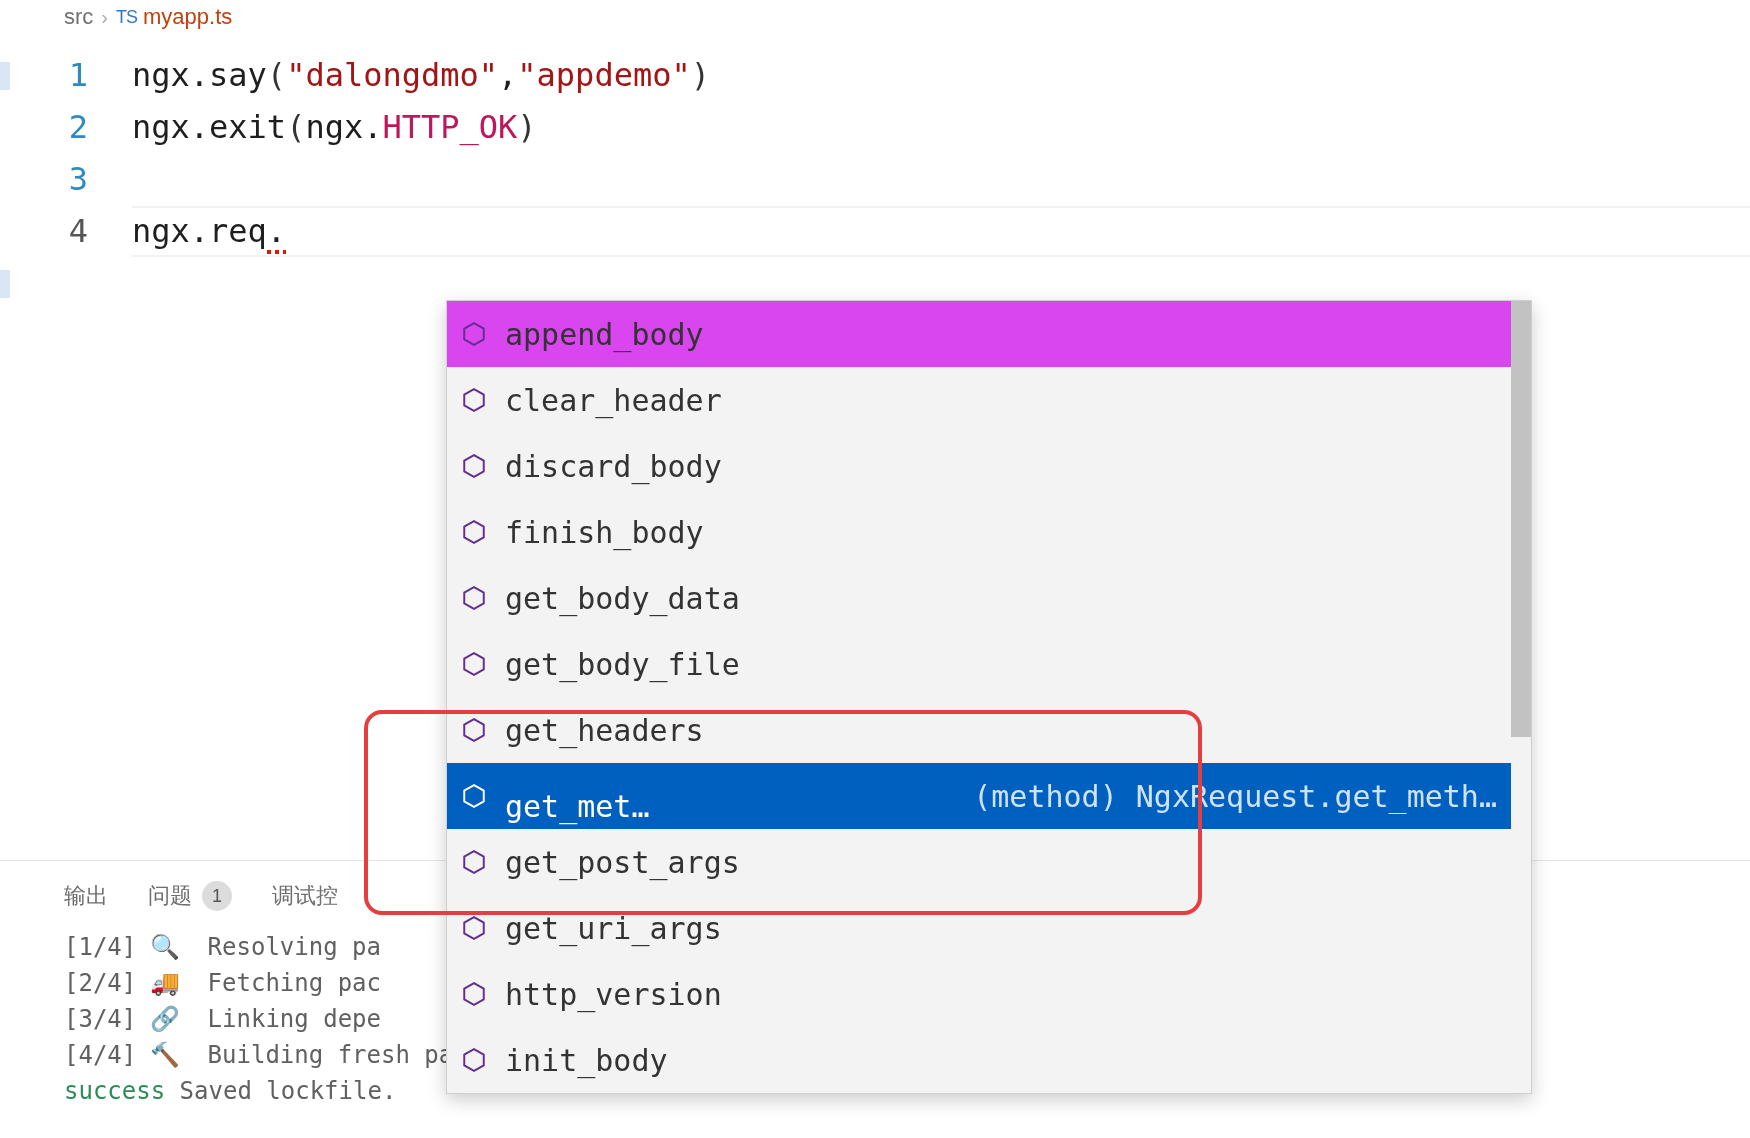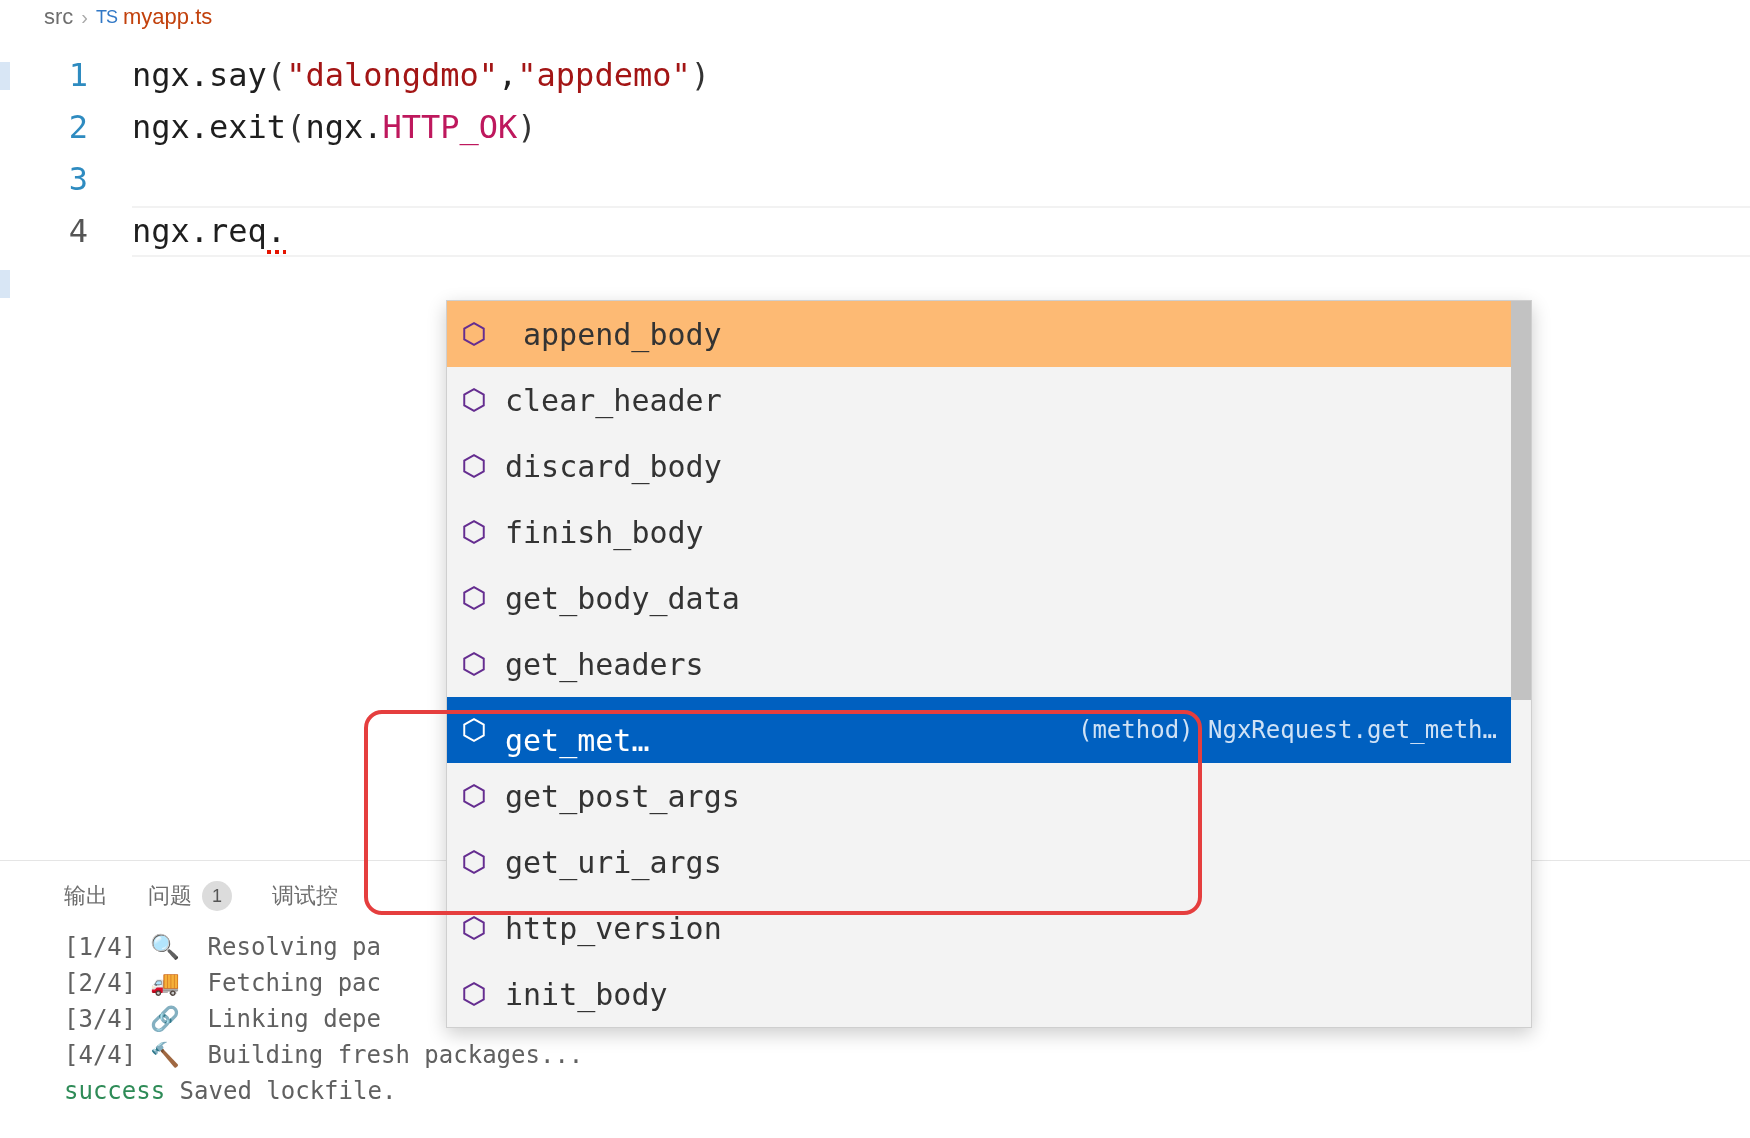--- a/index.html
+++ b/index.html
@@ -12,21 +12,21 @@
       background: #fff;
       color: #333;
       width: 1750px;
       height: 1138px;
       overflow: hidden;
       position: relative;
     }
     .breadcrumb {
       display: flex;
       align-items: center;
-      padding: 4px 20px 8px 44px;
+      padding: 4px 20px 8px 64px;
       font-size: 22px;
       color: #6e6e6e;
     }
     .breadcrumb-item {
       display: flex;
       align-items: center;
     }
     .breadcrumb-sep {
       margin: 0 8px;
       color: #aaa;
@@ -126,22 +126,21 @@
       flex: 1;
     }
     .autocomplete-item {
       display: flex;
       align-items: center;
       padding: 10px 14px;
       height: 66px;
       cursor: pointer;
     }
     .autocomplete-item.highlight {
-      background: #fdba74;
-      gap: 18px;
+      background: #d946ef;
     }
     .autocomplete-item.selected {
       background: #0060c0;
       color: #fff;
     }
     .method-icon {
       width: 26px;
       height: 26px;
       margin-right: 18px;
       display: inline-flex;
@@ -158,21 +157,21 @@
     .item-label {
       flex: 0 0 auto;
     }
     .item-label.selected-label {
       font-weight: 400;
       margin-top: 20px;
     }
     .item-detail {
       margin-left: auto;
       color: #d0e2f5;
-      font-size: 24px;
+      font-size: 30px;
       white-space: nowrap;
       overflow: hidden;
       text-overflow: ellipsis;
       padding-left: 40px;
     }
     .autocomplete-scrollbar {
       width: 20px;
       background: #f3f3f3;
       position: relative;
     }
@@ -327,20 +326,28 @@
             </svg>
           </span>
         <span class="item-label">get_body_data</span>
       </div>
       <div class="autocomplete-item">
         <span class="method-icon">
             <svg viewBox="0 0 24 24">
               <polygon class="hex-stroke" points="12,2 21,7 21,17 12,22 3,17 3,7"></polygon>
             </svg>
           </span>
+        <span class="item-label">get_body_file</span>
+      </div>
+      <div class="autocomplete-item">
+        <span class="method-icon">
+            <svg viewBox="0 0 24 24">
+              <polygon class="hex-stroke" points="12,2 21,7 21,17 12,22 3,17 3,7"></polygon>
+            </svg>
+          </span>
         <span class="item-label">get_headers</span>
       </div>
       <div class="autocomplete-item selected">
         <span class="method-icon">
             <svg viewBox="0 0 24 24">
               <polygon class="hex-stroke" points="12,2 21,7 21,17 12,22 3,17 3,7"></polygon>
             </svg>
           </span>
         <span class="item-label selected-label">get_met…</span>
         <span class="item-detail">(method) NgxRequest.get_meth…</span>

